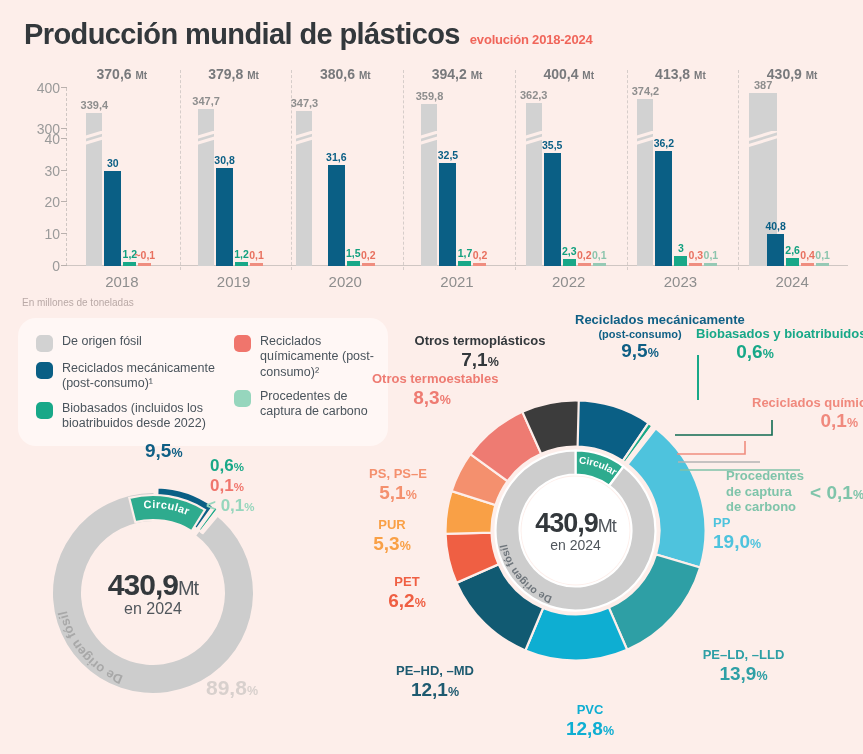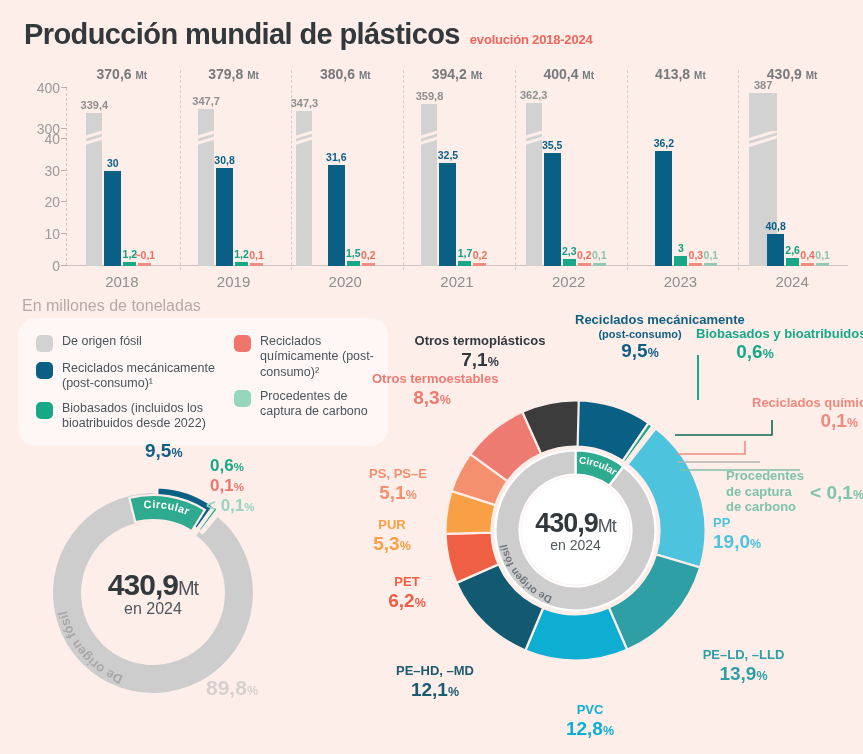--- a/index.html
+++ b/index.html
@@ -79,21 +79,21 @@
     position: absolute; left: -2px; right: -2px; height: 16px;
     overflow: hidden; pointer-events: none;
   }
   .break i {
     position: absolute; left: -6px; width: 130%; height: 3px;
     background: #fdeeea; transform: rotate(-17deg);
   }
 
   #bar-units {
     position: absolute; left: 22px; top: 297px;
-    font-size: 16px; color: #b9a9a6;
+    font-size: 10px; color: #b9a9a6;
   }
 
   
   #legend {
     position: absolute; left: 18px; top: 318px;
     width: 370px; height: 128px;
     background: #fff7f5; border-radius: 18px;
     padding: 14px 16px;
   }
   .legend-col { position: absolute; }
@@ -279,20 +279,27 @@
           <div class="bar" style="left: 79.8571px; width: 13px; height: 3px; background: rgb(150, 201, 181);">
             <div class="bar-label" style="color: rgb(140, 196, 173);">0,1</div>
           </div>
         </div>
       </div>
       <div class="group" style="left: 558.571px; width: 111.714px;">
         <div class="group-sep" style="left: 2px;"></div>
         <div class="group-total" style="top: -22px;">413,8 <span class="unit">Mt</span></div>
         <div class="group-year">2023</div>
         <div class="bars">
+          <div class="bar" style="left: 12.8571px; width: 16px; height: 167.509px; background: rgb(210, 210, 210);">
+            <div class="bar-label wide" style="color: rgb(142, 142, 142);">374,2</div>
+            <div class="break" style="bottom: 119.27px;">
+              <i style="top:3px"></i>
+              <i style="top:9px"></i>
+            </div>
+          </div>
           <div class="bar" style="left: 30.8571px; width: 17px; height: 115.179px; background: rgb(10, 95, 133);">
             <div class="bar-label" style="color: rgb(10, 95, 133);">36,2</div>
           </div>
           <div class="bar" style="left: 49.8571px; width: 13px; height: 9.54525px; background: rgb(24, 168, 136);">
             <div class="bar-label" style="color: rgb(18, 160, 127);">3</div>
           </div>
           <div class="bar" style="left: 64.8571px; width: 13px; height: 3px; background: rgb(239, 141, 127);">
             <div class="bar-label" style="color: rgb(232, 112, 95);">0,3</div>
           </div>
           <div class="bar" style="left: 79.8571px; width: 13px; height: 3px; background: rgb(150, 201, 181);">

